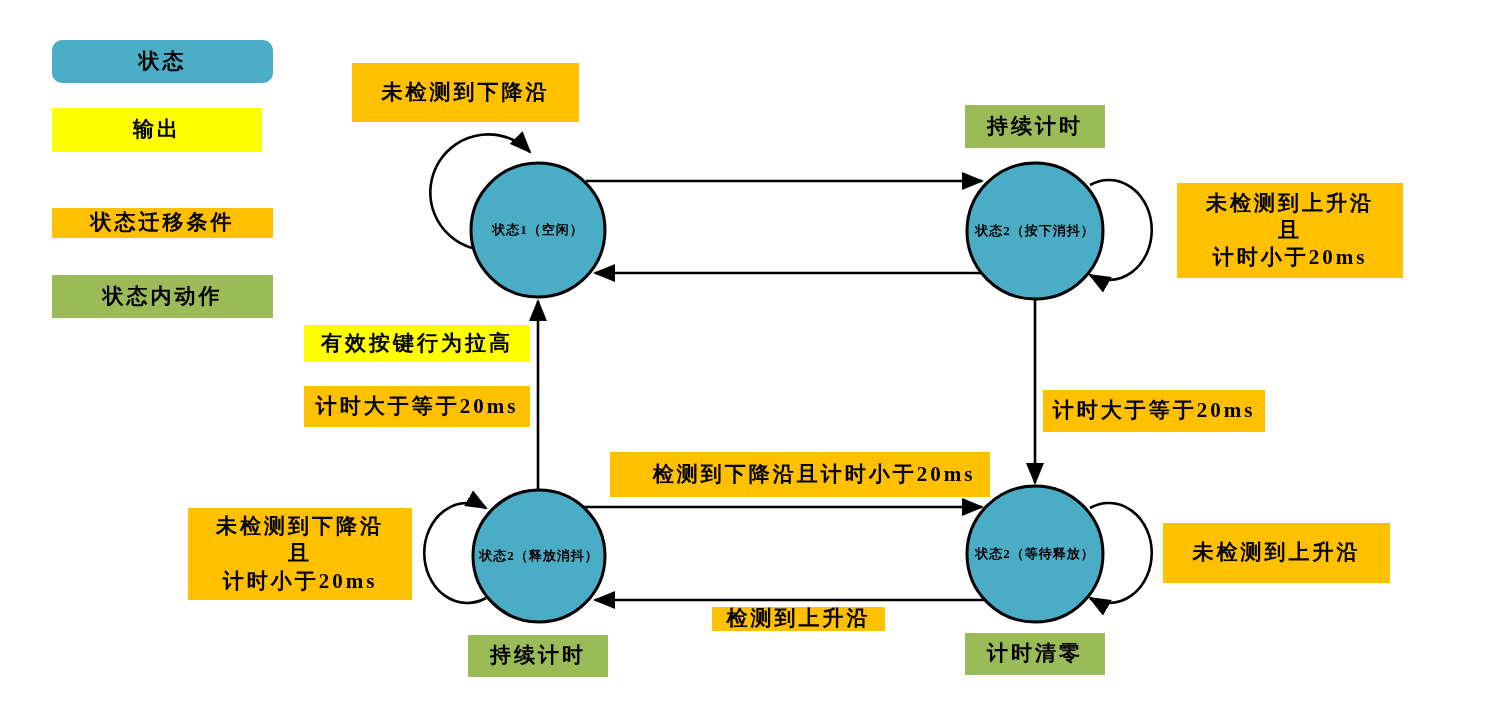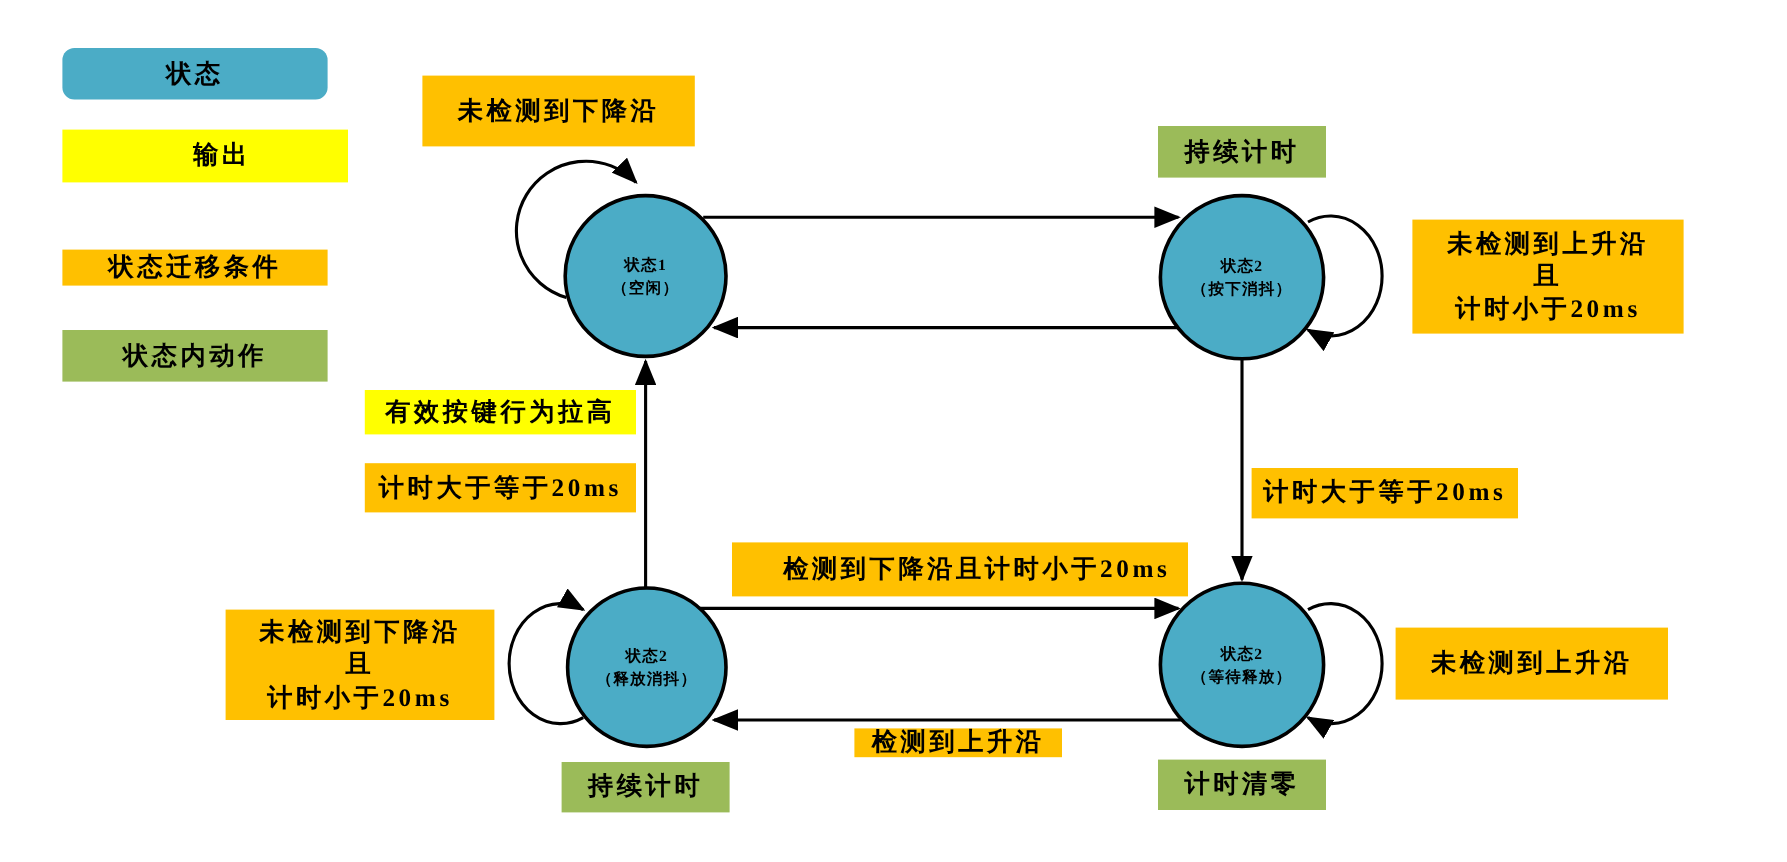--- a/index.html
+++ b/index.html
@@ -22,21 +22,21 @@
     line-height:1.3;
   }
   .box.transition{background:var(--c-transition,#FFC000);}
   .box.output{background:var(--c-output,#FFFF00);}
   .box.action{background:var(--c-action,#9BBB59);}
   .box.statebg{background:var(--c-state,#4BACC6);}
   .box.multi{flex-direction:column;font-size:21px;}
   .box.multi span{display:block;}
   .node-label{
     position:absolute;
-    display:flex;flex-direction:column;align-items:center;justify-content:center;
+    display:flex;flex-direction:row;align-items:center;justify-content:center;
     font-weight:bold;font-size:13px;letter-spacing:1px;line-height:1.5;
     text-align:center;
   }
 </style>
 </head>
 <body>
 
 <div id="canvas">
 
   <svg id="arrow-layer" width="1489" height="718" viewBox="0 0 1489 718">
@@ -61,21 +61,21 @@
     <circle class="node" cx="538" cy="230" r="67"></circle>
     <circle class="node" cx="1035" cy="231" r="68"></circle>
     <circle class="node" cx="539" cy="556" r="66"></circle>
     <circle class="node" cx="1035" cy="554" r="68"></circle>
   </svg>
 
   <div>
     <div class="box statebg" style="left:52px;top:40px;width:221px;height:43px;border-radius:10px;">
       <span>状态</span>
     </div>
-    <div class="box output" style="left:52px;top:108px;width:210px;height:44px;padding-left:28px;">
+    <div class="box output" style="left:52px;top:108px;width:210px;height:44px;">
       <span>输出</span>
     </div>
     <div class="box transition" style="left:52px;top:180px;width:221px;height:30px;margin-top:28px;">
       <span>状态迁移条件</span>
     </div>
     <div class="box action" style="left:52px;top:255px;width:221px;height:43px;margin-top:20px;">
       <span>状态内动作</span>
     </div>
   </div>
 

